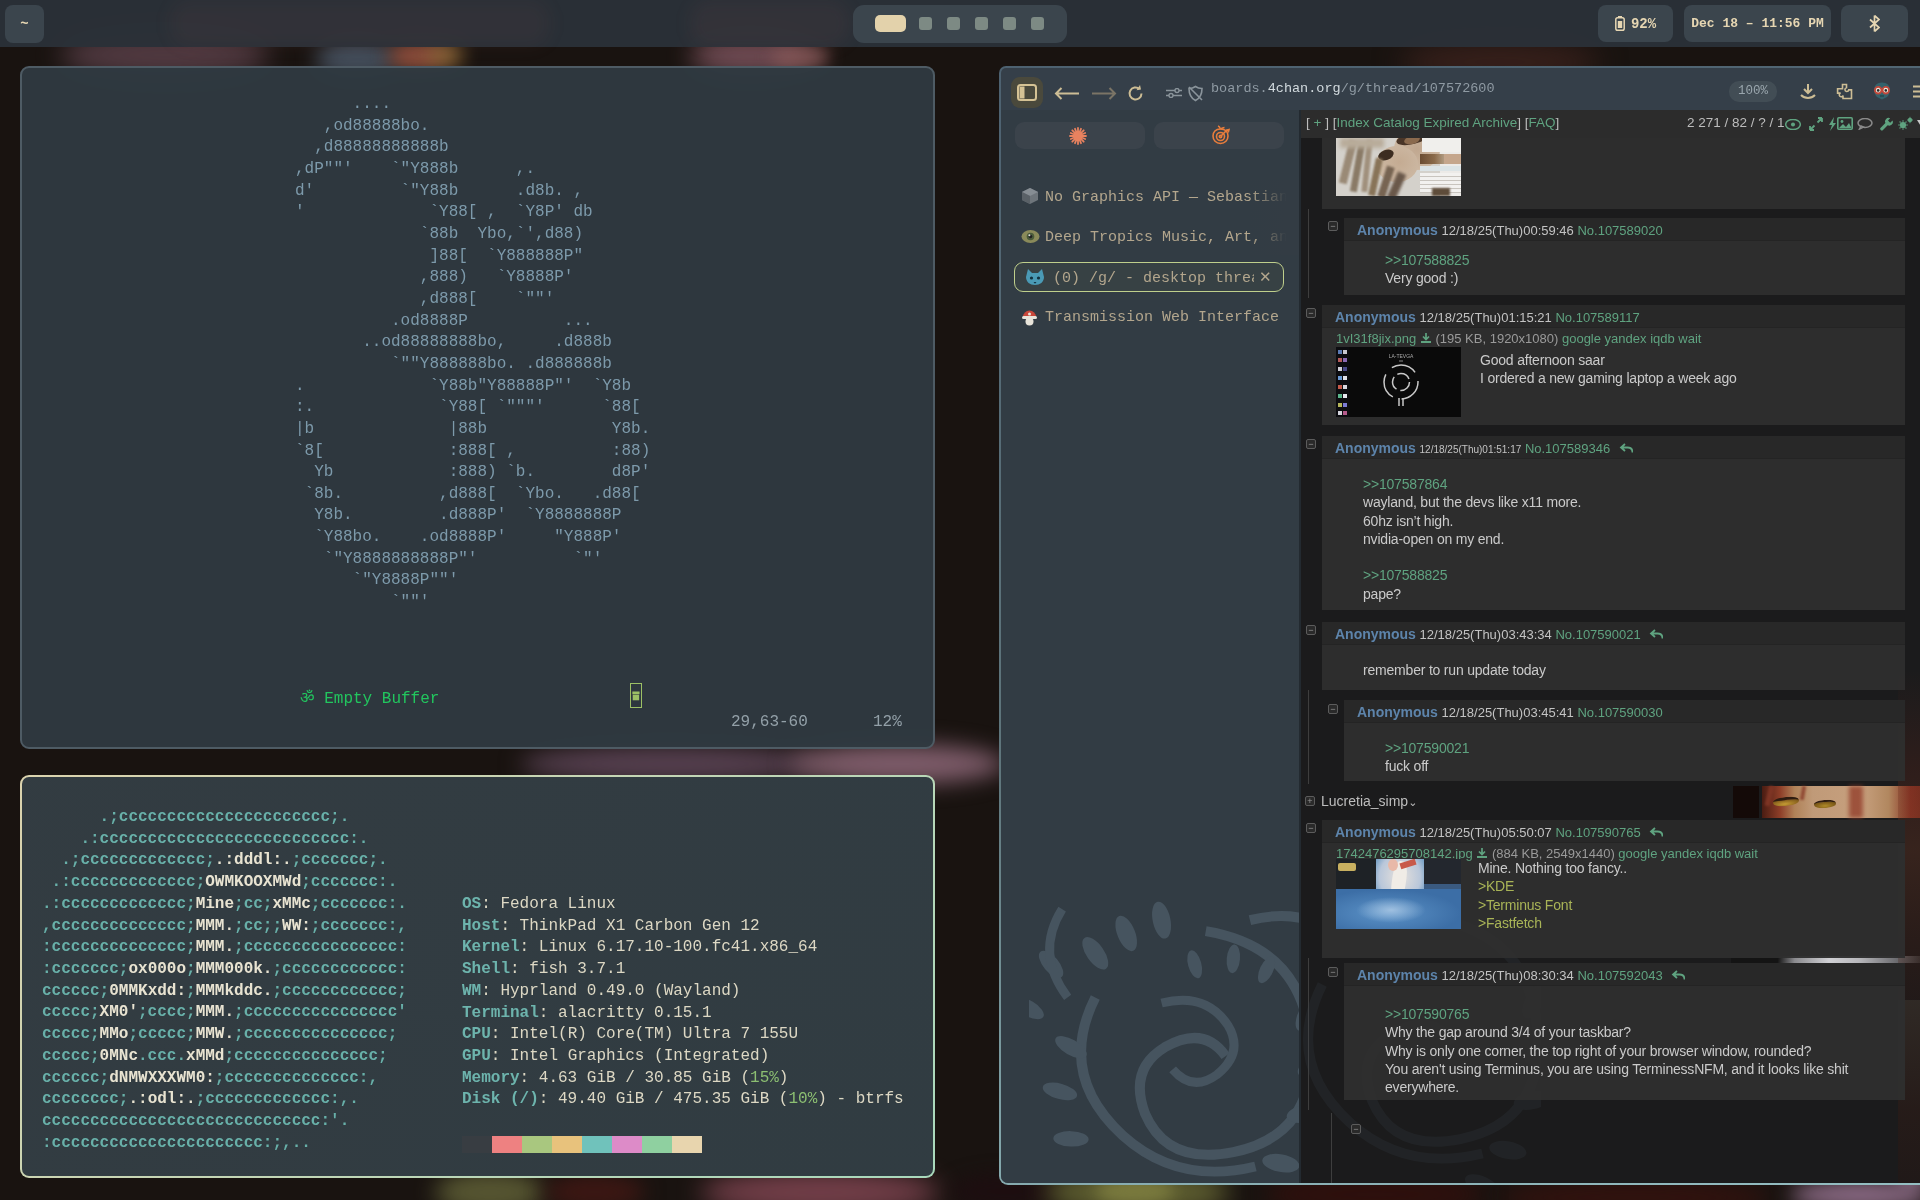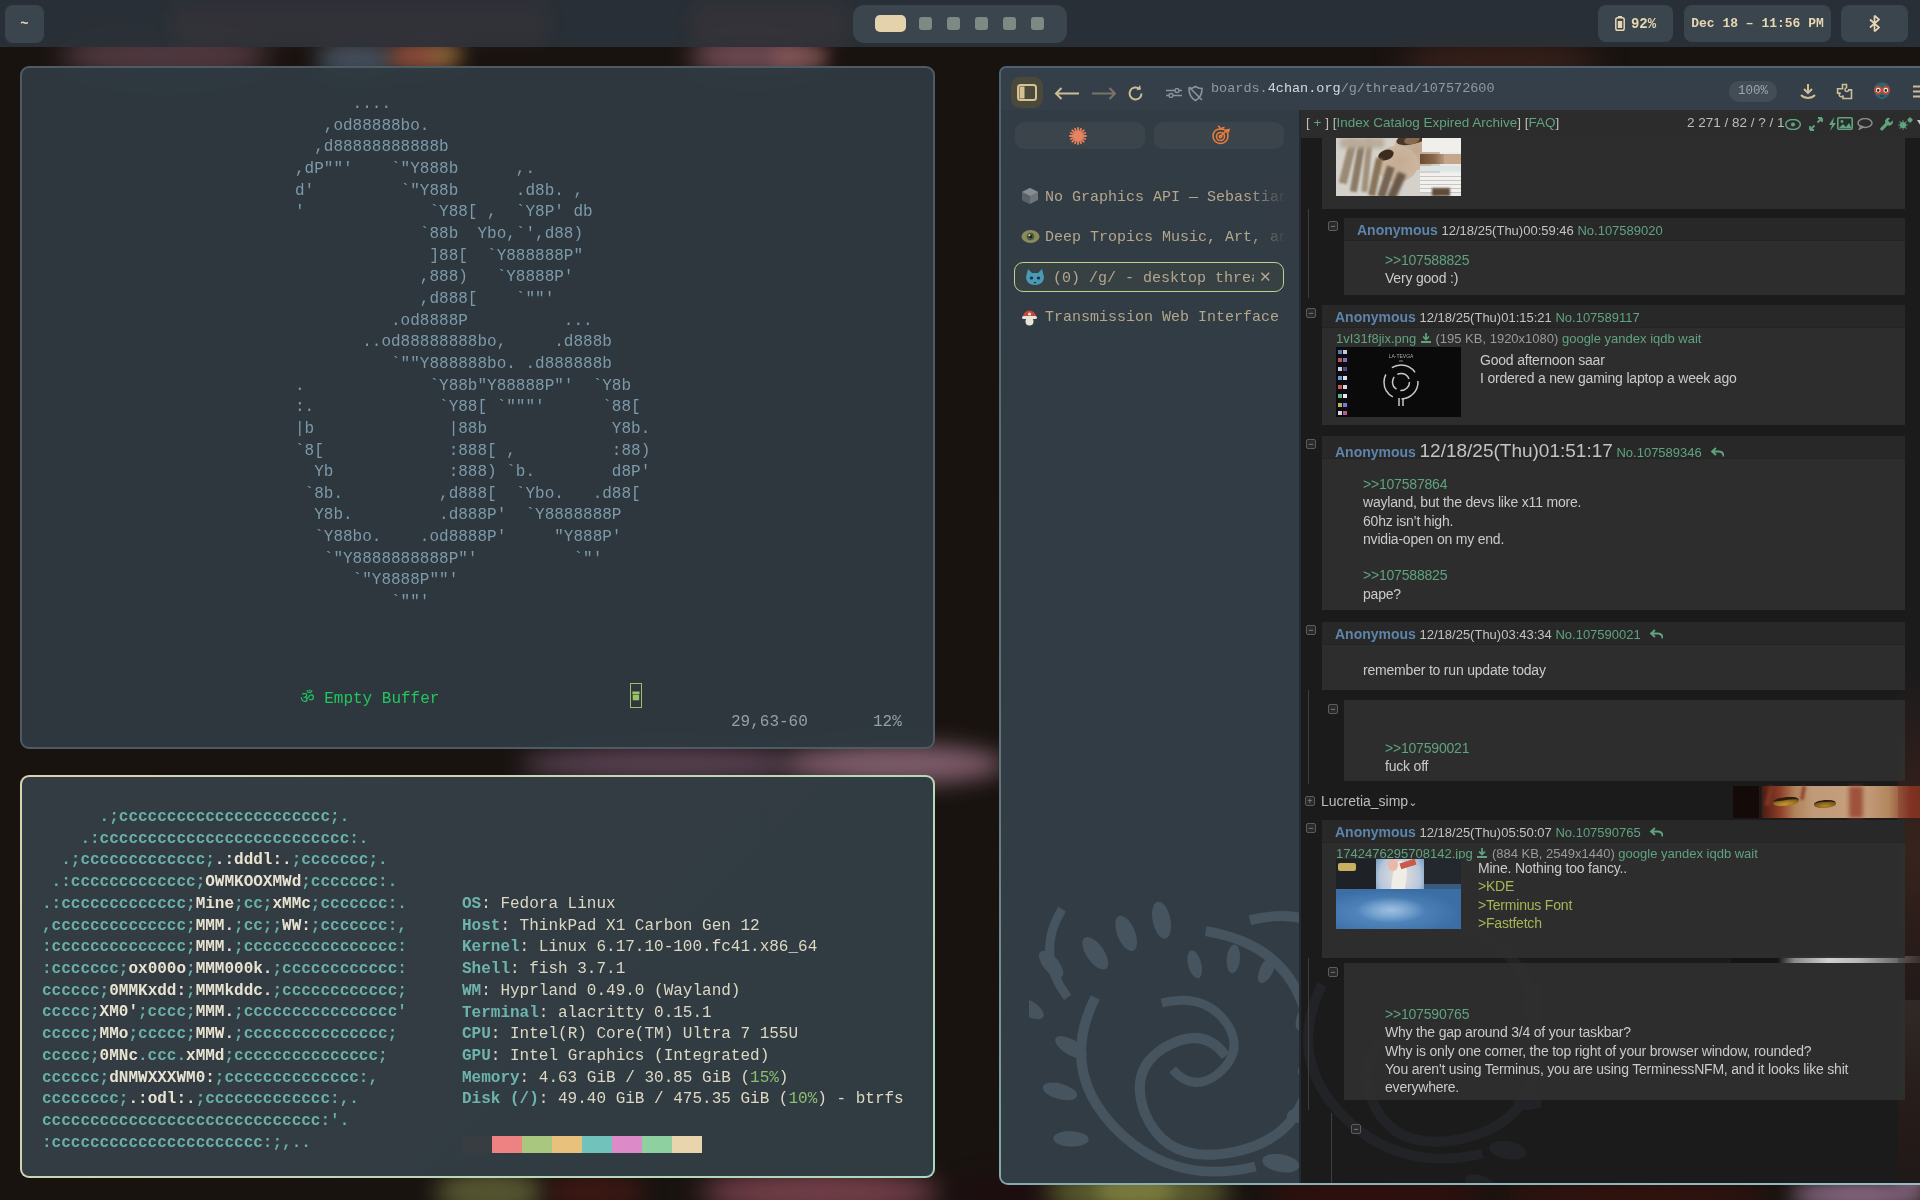--- a/index.html
+++ b/index.html
@@ -437,39 +437,42 @@
             <text x="25" y="5" font-size="5" fill="#aaa" text-anchor="middle">LA-TEVGA</text>
             <path d="M23 8h4" stroke="#888" stroke-width="1"></path>
           </svg>
       </div>
       <div class="ptext" style="left:158px;top:46px;">Good afternoon saar<br>I ordered a new gaming laptop a week ago</div>
     </div>
 
     <div class="minus" style="left:5px;top:329px;">−</div>
     <div class="post" style="left:21px;top:326px;width:583px;height:174px;">
       <div class="phead">
-          <span class="abs" style="left:13px;top:4px;"><span class="pname">Anonymous</span> <span style="font-size:19px">12/18/25(Thu)01:51:17</span> <span class="pno">No.107589346</span> <svg width="14" height="11" viewBox="0 0 14 11" style="vertical-align:-1px;margin-left:5px">
+          <span class="abs" style="left:13px;top:4px;"><span class="pname">Anonymous</span> <span style="font-size:10px">12/18/25(Thu)01:51:17</span> <span class="pno">No.107589346</span> <svg width="14" height="11" viewBox="0 0 14 11" style="vertical-align:-1px;margin-left:5px">
               <path d="M6 1 2 4.5 6 8 M2.5 4.5h6c3 0 5 1.5 5 5" fill="none" stroke="#5fa380" stroke-width="1.8"></path>
             </svg></span>
         </div>
       <div class="ptext" style="left:41px;top:39px;"><span class="grn">&gt;&gt;107587864</span><br>wayland, but the devs like x11 more.<br>60hz isn’t high.<br>nvidia-open on my end.<br><br><span class="grn">&gt;&gt;107588825</span><br>pape?</div>
     </div>
 
     <div class="minus" style="left:5px;top:515px;">−</div>
     <div class="post" style="left:21px;top:512px;width:583px;height:68px;">
       <div class="phead">
           <span class="abs" style="left:13px;top:4px;"><span class="pname">Anonymous</span> <span style="font-size:13px">12/18/25(Thu)03:43:34</span> <span class="pno">No.107590021</span> <svg width="14" height="11" viewBox="0 0 14 11" style="vertical-align:-1px;margin-left:5px">
               <path d="M6 1 2 4.5 6 8 M2.5 4.5h6c3 0 5 1.5 5 5" fill="none" stroke="#5fa380" stroke-width="1.8"></path>
             </svg></span>
         </div>
       <div class="ptext" style="left:41px;top:39px;">remember to run update today</div>
     </div>
 
     <div class="minus" style="left:27px;top:594px;">−</div>
     <div class="post" style="left:43px;top:590px;width:561px;height:81px;">
+      <div class="phead">
+          <span class="abs" style="left:13px;top:4px;"><span class="pname">Anonymous</span> <span style="font-size:13px">12/18/25(Thu)03:45:41</span> <span class="pno">No.107590030</span></span>
+        </div>
       <div class="ptext" style="left:41px;top:39px;"><span class="grn">&gt;&gt;107590021</span><br>fuck off</div>
     </div>
 
     <div class="minus" style="left:4px;top:686px;">+</div>
     <div class="abs" style="left:20px;top:683px;font-size:14px;color:#bdbdbd;">Lucretia_simp<span style="font-size:11px;">⌄</span></div>
 
     <div class="minus" style="left:5px;top:713px;">−</div>
     <div class="post" style="left:21px;top:710px;width:583px;height:138px;">
       <div class="phead">
           <span class="abs" style="left:13px;top:4px;"><span class="pname">Anonymous</span> <span style="font-size:13px">12/18/25(Thu)05:50:07</span> <span class="pno">No.107590765</span> <svg width="14" height="11" viewBox="0 0 14 11" style="vertical-align:-1px;margin-left:5px">
@@ -489,18 +492,23 @@
         <div class="abs" style="left:64px;top:2px;width:16px;height:6px;background:#c85a4a;transform:rotate(-18deg);"></div>
         <div class="abs" style="left:0;top:30px;width:125px;height:40px;background:radial-gradient(ellipse at 40% 60%,#5c93c8,#3c6ea6 70%);"></div>
         <div class="abs" style="left:20px;top:38px;width:70px;height:26px;background:radial-gradient(ellipse,#9fc0e0,transparent 70%);"></div>
         <div class="abs" style="left:2px;top:4px;width:18px;height:8px;background:#c8b060;border-radius:2px;"></div>
       </div>
       <div class="ptext" style="left:156px;top:39px;">Mine. Nothing too fancy..<br><span class="gtxt">&gt;KDE</span><br><span class="gtxt">&gt;Terminus Font</span><br><span class="gtxt">&gt;Fastfetch</span></div>
     </div>
 
     <div class="minus" style="left:27px;top:857px;">−</div>
     <div class="post" style="left:43px;top:853px;width:561px;height:137px;">
+      <div class="phead">
+          <span class="abs" style="left:13px;top:4px;"><span class="pname">Anonymous</span> <span style="font-size:13px">12/18/25(Thu)08:30:34</span> <span class="pno">No.107592043</span> <svg width="14" height="11" viewBox="0 0 14 11" style="vertical-align:-1px;margin-left:5px">
+              <path d="M6 1 2 4.5 6 8 M2.5 4.5h6c3 0 5 1.5 5 5" fill="none" stroke="#5fa380" stroke-width="1.8"></path>
+            </svg></span>
+        </div>
       <div class="ptext" style="left:41px;top:42px;"><span class="grn">&gt;&gt;107590765</span><br>Why the gap around 3/4 of your taskbar?<br>Why is only one corner, the top right of your browser window, rounded?<br>You aren't using Terminus, you are using TerminessNFM, and it looks like shit<br>everywhere.</div>
     </div>
 
     <div class="minus" style="left:50px;top:1014px;">−</div>
   </div>
 </div>
 
 </body></html>

